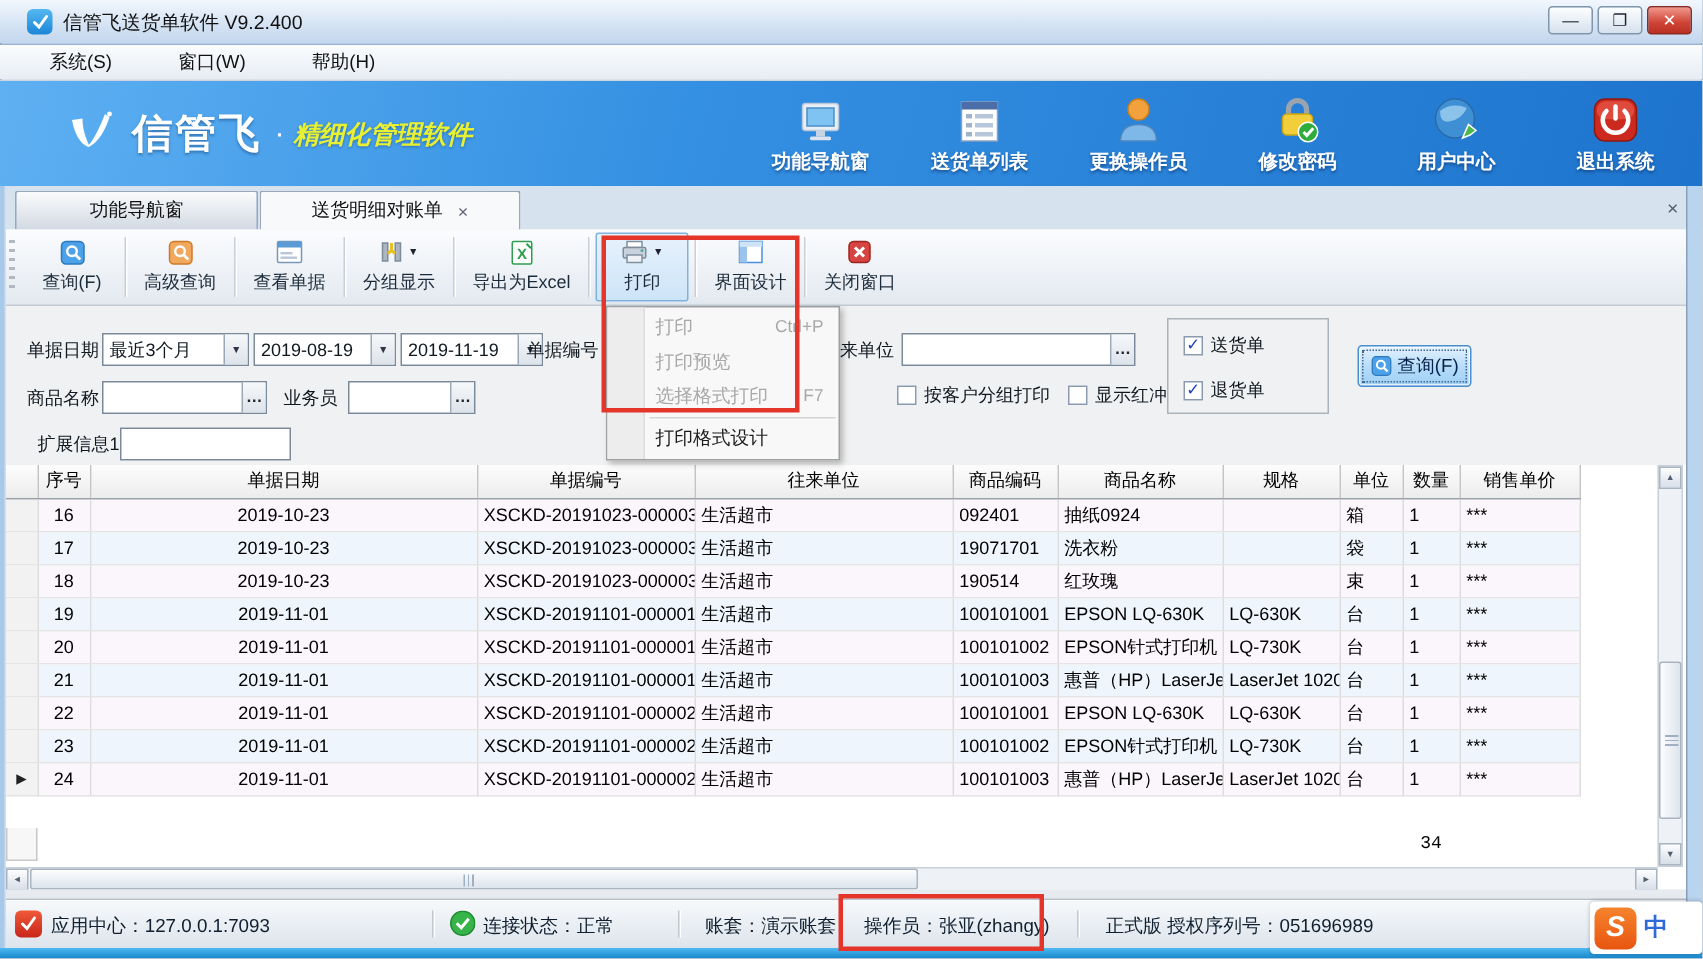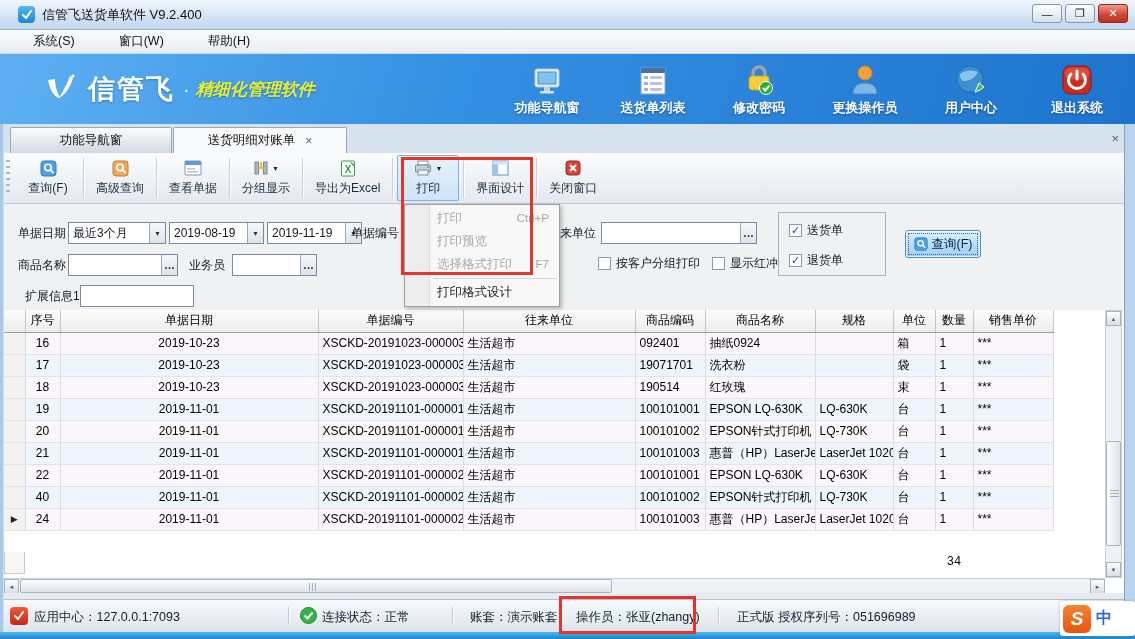--- a/index.html
+++ b/index.html
@@ -208,37 +208,37 @@
               <rect x="6" y="16" width="4" height="3" fill="#9fb4cc"></rect>
               <rect x="12" y="16" width="12" height="3" fill="#b7c6da"></rect>
               <rect x="6" y="22" width="4" height="3" fill="#9fb4cc"></rect>
               <rect x="12" y="22" width="12" height="3" fill="#b7c6da"></rect>
             </svg>
         </span>
         <span class="blabel">送货单列表</span>
       </div>
       <div class="bact">
         <span class="bicon">
+          <svg width="30" height="32" viewBox="0 0 30 32">
+              <circle cx="15" cy="9" r="7" fill="#f2a23c" stroke="#d0801a"></circle>
+              <path d="M3 30 c0-8 5-11 12-11 s12 3 12 11 z" fill="#7db8e8" stroke="#4a86c0"></path>
+            </svg>
+        </span>
+        <span class="blabel">更换操作员</span>
+      </div>
+      <div class="bact">
+        <span class="bicon">
           <svg width="32" height="32" viewBox="0 0 32 32">
               <path d="M10 13 v-4 a6 6 0 0 1 12 0 v4" fill="none" stroke="#9aa4ae" stroke-width="3.5"></path>
               <rect x="6" y="12" width="20" height="14" rx="3" fill="#f2cf3a" stroke="#c9a516"></rect>
               <circle cx="23" cy="24" r="6.5" fill="#2fad3c" stroke="#fff"></circle>
               <path d="M20 24 l2.2 2.4 L26.5 21.5" stroke="#fff" stroke-width="2" fill="none"></path>
             </svg>
         </span>
         <span class="blabel">修改密码</span>
-      </div>
-      <div class="bact">
-        <span class="bicon">
-          <svg width="30" height="32" viewBox="0 0 30 32">
-              <circle cx="15" cy="9" r="7" fill="#f2a23c" stroke="#d0801a"></circle>
-              <path d="M3 30 c0-8 5-11 12-11 s12 3 12 11 z" fill="#7db8e8" stroke="#4a86c0"></path>
-            </svg>
-        </span>
-        <span class="blabel">更换操作员</span>
       </div>
       <div class="bact">
         <span class="bicon">
           <svg width="32" height="32" viewBox="0 0 32 32">
               <circle cx="15" cy="15" r="13" fill="#3f8fd4" stroke="#2a6aa8"></circle>
               <path d="M5 10 q8 -6 18 -2 q-4 8 -12 9 q-6 1 -6 -7z" fill="#9fd0f0" opacity=".8"></path>
               <path d="M20 28 l4 -9 5 4 -4 3 z" fill="#4cb84c" stroke="#fff"></path>
             </svg>
         </span>
         <span class="blabel">用户中心</span>
@@ -571,21 +571,21 @@
         <td>生活超市</td>
         <td>100101001</td>
         <td>EPSON LQ-630K</td>
         <td>LQ-630K</td>
         <td>台</td>
         <td>1</td>
         <td>***</td>
       </tr>
           <tr class="grid-row stripe-a">
         <td class="selcell"></td>
-        <td class="c-seq">40</td>
+        <td class="c-seq">23</td>
         <td class="c-date">2019-11-01</td>
         <td>XSCKD-20191101-000002</td>
         <td>生活超市</td>
         <td>100101002</td>
         <td>EPSON针式打印机</td>
         <td>LQ-730K</td>
         <td>台</td>
         <td>1</td>
         <td>***</td>
       </tr>

